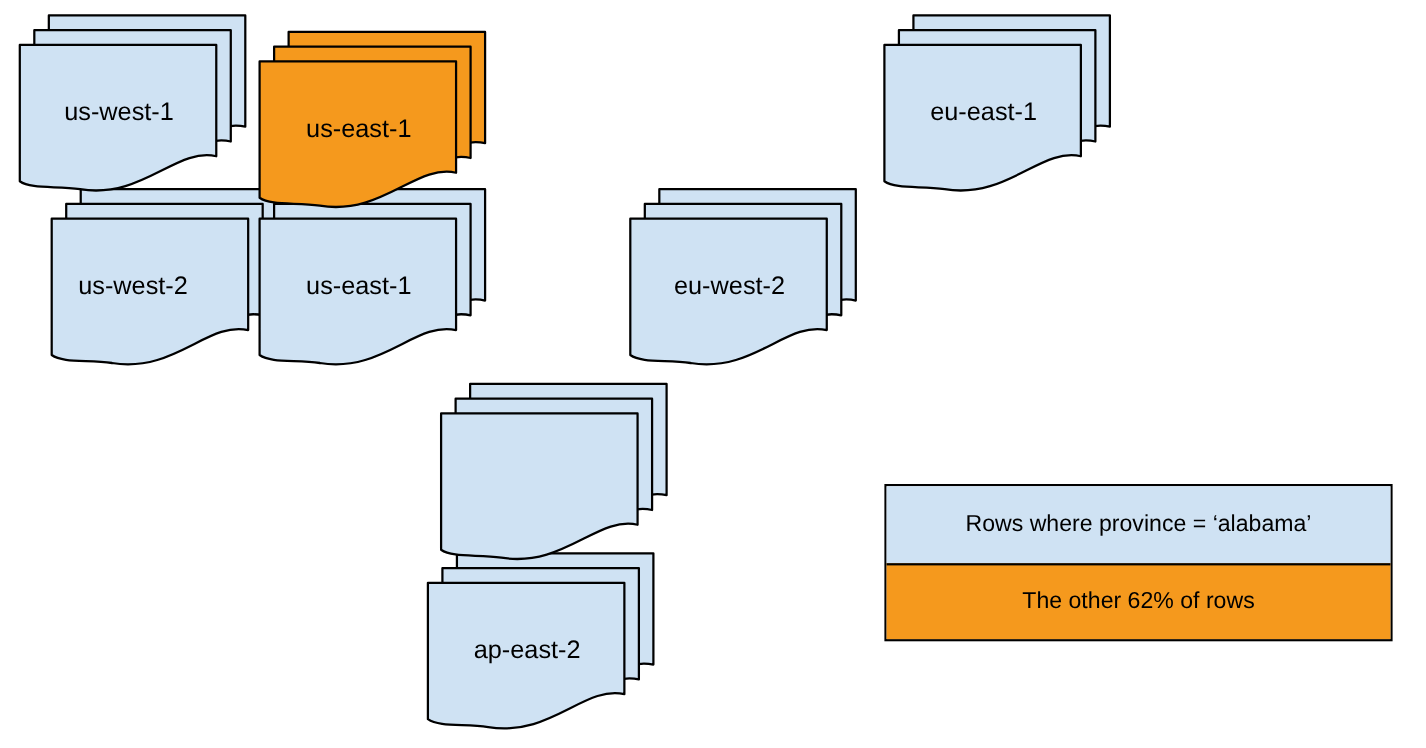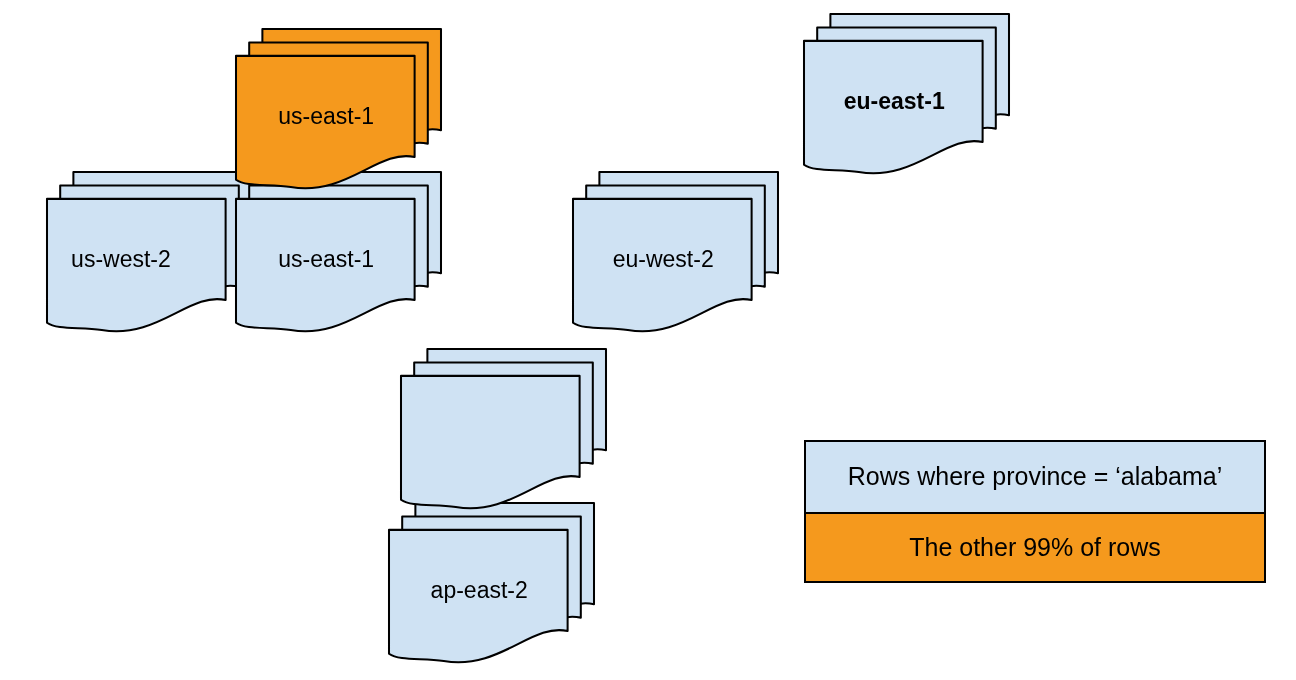--- a/index.html
+++ b/index.html
@@ -47,21 +47,21 @@
     text-align: center;
     font-size: 23px;
     line-height: 1.1;
     white-space: nowrap;
   }
 
   
   .pos-us-west-1 { left: 18px;  top: 14px;  z-index: 2; }
   .pos-us-east-1 { left: 236px; top: 14px;  z-index: 2; margin-top: 15px; }
   .pos-eu-west-1 { left: 573px; top: 14px;  z-index: 2; }
-  .pos-eu-east-1 { left: 804px; top: 14px;  z-index: 2; font-weight: bold; }
+  .pos-eu-east-1 { left: 804px; top: 14px;  z-index: 2; }
   .pos-us-west-2 { left: 18px;  top: 172px; z-index: 1; padding-left: 29px; }
   .pos-us-east-2 { left: 236px; top: 172px; z-index: 1; }
   .pos-eu-west-2 { left: 573px; top: 172px; z-index: 1; }
   .pos-eu-east-2 { left: 792px; top: 172px; z-index: 1; }
   .pos-ap-east-1 { left: 401px; top: 349px; z-index: 2; }
   .pos-ap-east-2 { left: 389px; top: 503px; z-index: 1; }
 
   
   .legend {
     position: absolute;
@@ -71,32 +71,46 @@
     height: 143px;
     border: 2px solid var(--stroke, #000000);
     box-sizing: border-box;
     z-index: 3;
   }
   .legend-row {
     height: 50%;
     display: flex;
     align-items: center;
     justify-content: center;
-    font-size: 25px;
+    font-size: 21px;
     box-sizing: border-box;
     white-space: nowrap;
   }
   .legend-row.blue   { background: var(--blue-fill, #cfe2f3); }
   .legend-row.orange { background: var(--orange-fill, #f5991d); border-top: 2px solid var(--stroke, #000000); }
 </style>
 </head>
 <body>
 
 <div id="canvas">
 
+  <div class="stack pos-us-west-1">
+    <svg viewBox="0 0 202 153" preserveAspectRatio="none">
+      <g transform="translate(26,0)">
+        <path d="M 0 0 L 176 0 L 176 98 C 140 90 110 136 54 127 C 32 124 10 127 0 120 Z"></path>
+      </g>
+      <g transform="translate(13,13)">
+        <path d="M 0 0 L 176 0 L 176 98 C 140 90 110 136 54 127 C 32 124 10 127 0 120 Z"></path>
+      </g>
+      <g transform="translate(0,26)">
+        <path d="M 0 0 L 176 0 L 176 98 C 140 90 110 136 54 127 C 32 124 10 127 0 120 Z"></path>
+      </g>
+    </svg>
+    <span class="stack-label">us-west-1</span>
+  </div>
     <div class="stack pos-us-east-1 orange">
     <svg viewBox="0 0 202 153" preserveAspectRatio="none">
       <g transform="translate(26,0)">
         <path d="M 0 0 L 176 0 L 176 98 C 140 90 110 136 54 127 C 32 124 10 127 0 120 Z"></path>
       </g>
       <g transform="translate(13,13)">
         <path d="M 0 0 L 176 0 L 176 98 C 140 90 110 136 54 127 C 32 124 10 127 0 120 Z"></path>
       </g>
       <g transform="translate(0,26)">
         <path d="M 0 0 L 176 0 L 176 98 C 140 90 110 136 54 127 C 32 124 10 127 0 120 Z"></path>
@@ -185,16 +199,16 @@
         <path d="M 0 0 L 176 0 L 176 98 C 140 90 110 136 54 127 C 32 124 10 127 0 120 Z"></path>
       </g>
     </svg>
     <span class="stack-label">ap-east-2</span>
   </div>
     <div class="legend">
     <div class="legend-row blue">
       <span>Rows where province = ‘alabama’</span>
     </div>
     <div class="legend-row orange">
-      <span>The other 99% of rows</span>
+      <span>The other 62% of rows</span>
     </div>
   </div>
 </div>
 
 </body></html>

